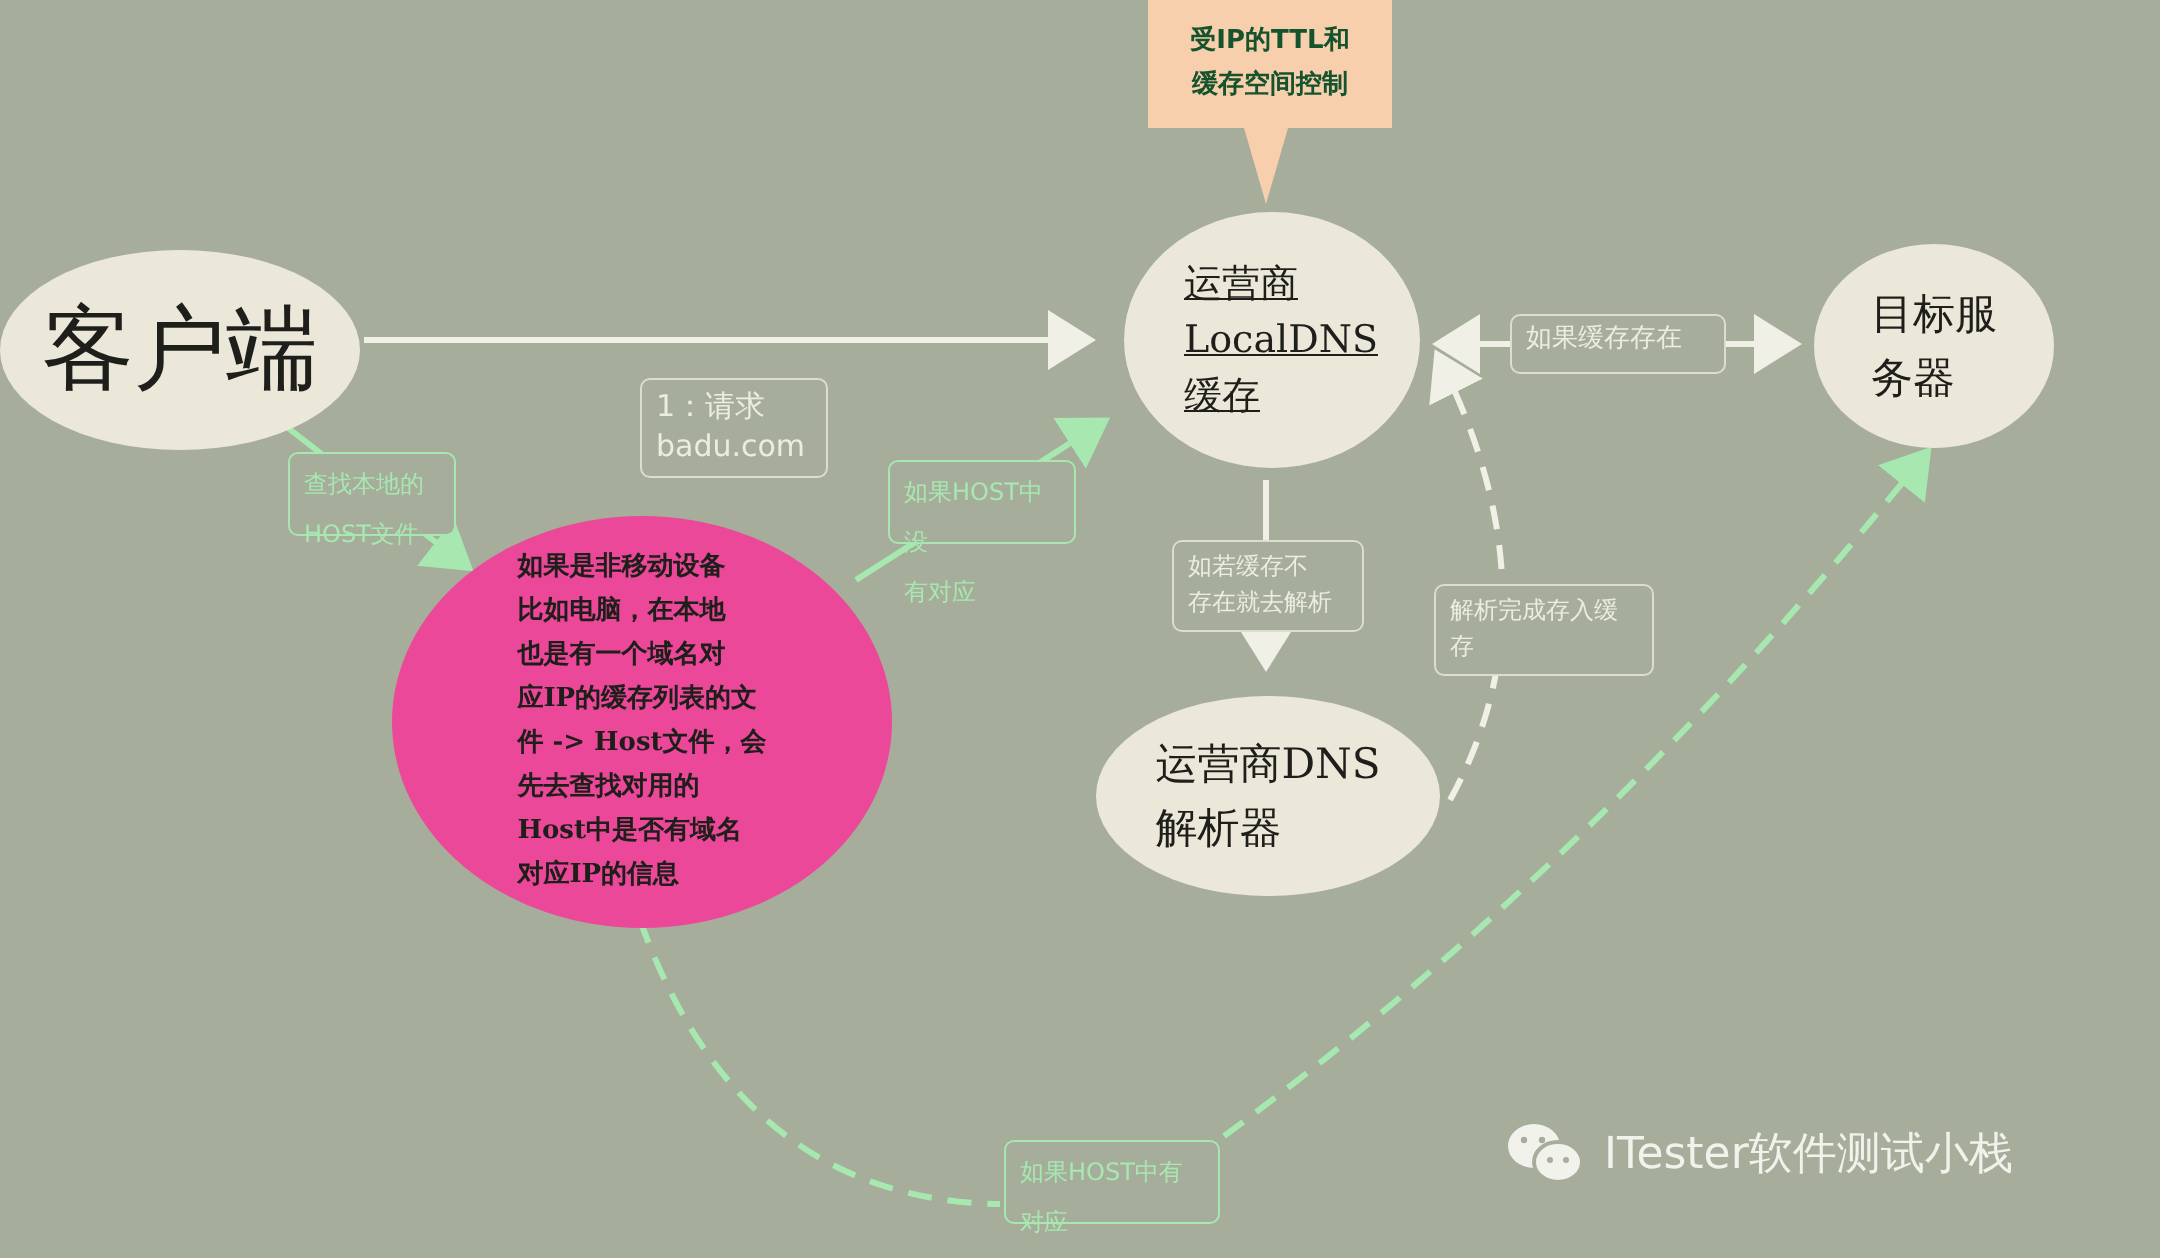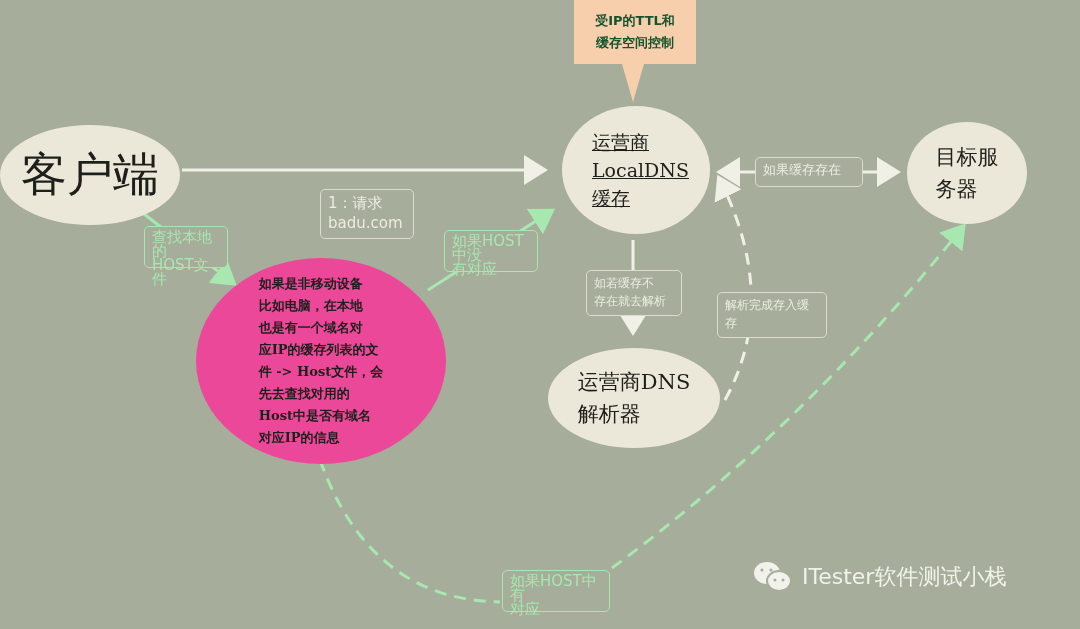--- a/index.html
+++ b/index.html
@@ -19,21 +19,21 @@
     font-family: "DejaVu Serif", "Liberation Serif", serif;
   }
   .node .txt { white-space: pre-line; }
   .node-green { background: #ec4899; }
   .label-box {
     position: absolute; box-sizing: border-box;
     border: 1.5px solid #dcdcd0; border-radius: 5px;
     color: #ecece2; font-size: 13px; line-height: 18px;
     padding: 3px 7px; background: #a7ad9b; white-space: pre-line;
   }
-  .label-box.green { border-color: #a6e8b0; color: #a6e8b0; font-size: 15px; line-height: 14px; }
+  .label-box.green { border-color: #a6e8b0; color: #a6e8b0; font-size: 12px; line-height: 25px; }
   .callout {
     position: absolute; left: 574px; top: 0; width: 122px; height: 64px;
     background: #f7cfac; box-sizing: border-box;
     display: flex; align-items: center; justify-content: center; text-align: center;
     font-size: 13px; line-height: 22px; color: #14532d; font-weight: bold;
     white-space: pre-line;
   }
   .watermark {
     position: absolute; left: 752px; top: 560px; display: flex; align-items: center; gap: 8px;
     color: #f2f2ec; font-size: 22px;

